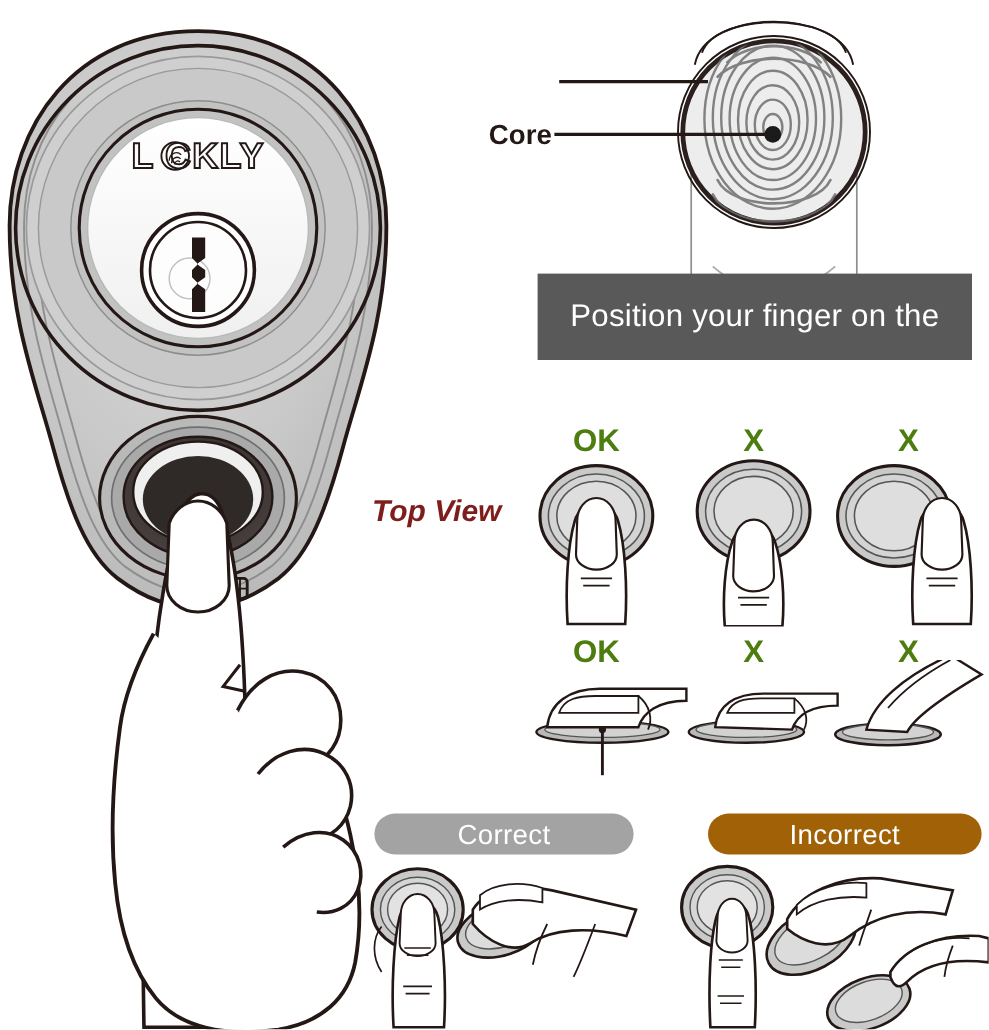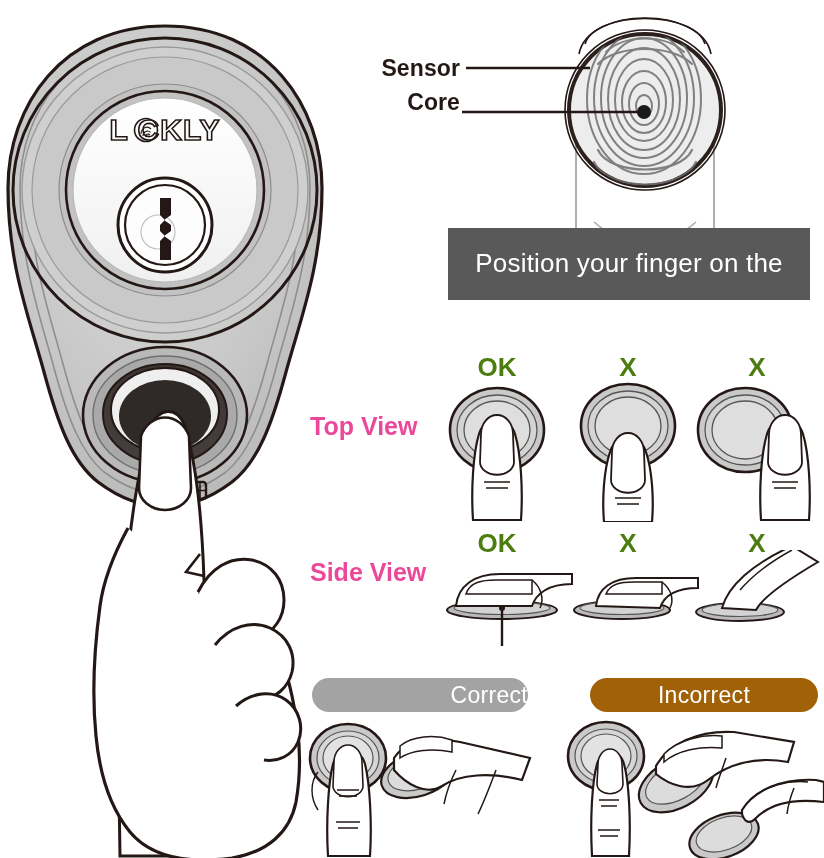--- a/index.html
+++ b/index.html
@@ -11,21 +11,21 @@
   }
   .stage{position:absolute;left:0;top:0;width:824px;height:858px;}
   .abs{position:absolute;}
 
   
   .lbl-callout{
     font-weight:bold;font-size:23px;letter-spacing:.1px;
     color:#231815;text-align:right;white-space:nowrap;
   }
   .lbl-view{
-    font-weight:bold;font-size:25px;color:#ec4899;white-space:nowrap;
+    font-weight:bold;font-size:25px;color:#7f1d1d;white-space:nowrap;font-style:italic;
   }
   .lbl-mark{
     font-weight:bold;font-size:26px;color:#4d7c0f;
     text-align:center;white-space:nowrap;
   }
   .banner{
     background:#595959;color:#ffffff;
     font-size:26px;line-height:1.22;text-align:center;
     display:flex;align-items:center;justify-content:center;
     letter-spacing:.2px;
@@ -206,22 +206,21 @@
     </g>
 
     <circle cx="196" cy="112" r="7" fill="#1a1a1a"></circle>
 
     <g stroke="#231815" stroke-width="2.6">
       <line x1="18" y1="68" x2="142" y2="68"></line>
       <line x1="14" y1="112" x2="196" y2="112"></line>
     </g>
   </svg>
 
-  <div class="abs lbl-callout" style="left:305px;top:55px;width:155px;">Sensor</div>
-  <div class="abs lbl-callout" style="left:305px;top:89px;width:155px;">Core</div>
+  <div class="abs lbl-callout" style="left:305px;top:99px;width:155px;">Core</div>
 
   <div class="abs banner" style="left:448px;top:228px;width:362px;height:72px;">
     <div>
       <span>Position your finger on the</span>
     </div>
   </div>
 
   <div class="abs lbl-mark" style="left:452px;top:352px;width:90px;">OK</div>
   <div class="abs lbl-mark" style="left:583px;top:352px;width:90px;">X</div>
   <div class="abs lbl-mark" style="left:712px;top:352px;width:90px;">X</div>
@@ -255,21 +254,20 @@
       <path d="M321 138 C 319 108 321 72 327 52 C 332 34 358 34 363 52 C 369 72 371 108 369 138 Z" fill="#ffffff" stroke="#231815" stroke-width="2.2"></path>
       <path d="M329 52 a16 19 0 0 1 32 0 l1 28 a16 12 0 0 1 -34 0 Z" fill="#ffffff" stroke="#231815" stroke-width="1.8"></path>
       <path d="M332 100 h26 M334 106 h22" stroke="#231815" stroke-width="1.4" fill="none"></path>
     </g>
   </svg>
 
   <div class="abs lbl-mark" style="left:452px;top:528px;width:90px;">OK</div>
   <div class="abs lbl-mark" style="left:583px;top:528px;width:90px;">X</div>
   <div class="abs lbl-mark" style="left:712px;top:528px;width:90px;">X</div>
 
-  <div class="abs lbl-view" style="left:310px;top:558px;">Side View</div>
 
   <svg class="abs" style="left:440px;top:550px;" width="384" height="110" viewBox="0 0 384 110">
 
     <g>
       <ellipse cx="62" cy="60" rx="55" ry="9" fill="#b9b9b9" stroke="#231815" stroke-width="2"></ellipse>
       <ellipse cx="62" cy="58" rx="48" ry="6.5" fill="#d2d2d2" stroke="#555" stroke-width="1.1"></ellipse>
       <path d="M16 56 C 18 36 34 24 60 24 L 132 24 L 132 34
                C 108 34 96 44 92 56 Z" fill="#ffffff" stroke="#231815" stroke-width="2"></path>
       <path d="M26 44 C 30 32 42 30 56 30 L 92 30 L 92 44 Z" fill="#ffffff" stroke="#231815" stroke-width="1.5"></path>
       <path d="M92 30 C 102 38 104 50 100 58" fill="none" stroke="#231815" stroke-width="1.5"></path>
@@ -288,21 +286,21 @@
 
     <g>
       <ellipse cx="300" cy="62" rx="44" ry="9" fill="#b9b9b9" stroke="#231815" stroke-width="2"></ellipse>
       <ellipse cx="300" cy="60" rx="38" ry="6.5" fill="#d2d2d2" stroke="#555" stroke-width="1.1"></ellipse>
       <path d="M282 58 C 288 36 312 14 352 -4 L 378 12
                C 344 32 322 48 316 60 Z" fill="#ffffff" stroke="#231815" stroke-width="2"></path>
       <path d="M300 40 C 312 26 330 12 352 0" fill="none" stroke="#231815" stroke-width="1.5"></path>
     </g>
   </svg>
 
-  <div class="abs pill pill-correct" style="left:312px;top:678px;width:216px;height:34px;justify-content:flex-end;">
+  <div class="abs pill pill-correct" style="left:312px;top:678px;width:216px;height:34px;">
     <span>Correct</span>
   </div>
   <div class="abs pill pill-incorrect" style="left:590px;top:678px;width:228px;height:34px;">
     <span>Incorrect</span>
   </div>
 
   <svg class="abs" style="left:300px;top:718px;" width="250" height="140" viewBox="0 0 250 140">
     <g>
       <ellipse cx="48" cy="40" rx="38" ry="34" fill="#c9c9c9" stroke="#231815" stroke-width="2.6"></ellipse>
       <ellipse cx="48" cy="40" rx="31" ry="27" fill="#d6d6d6" stroke="#555" stroke-width="1.2"></ellipse>

